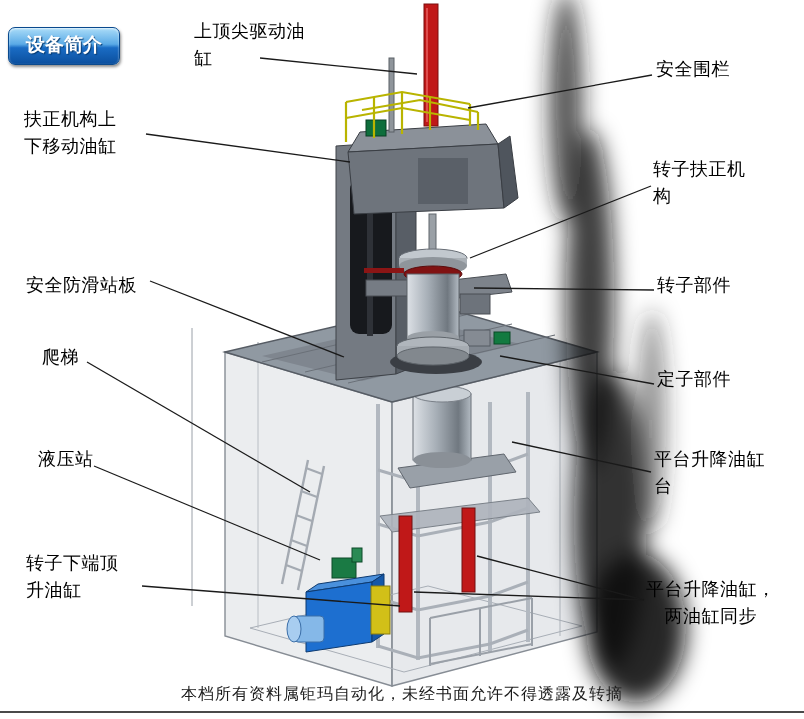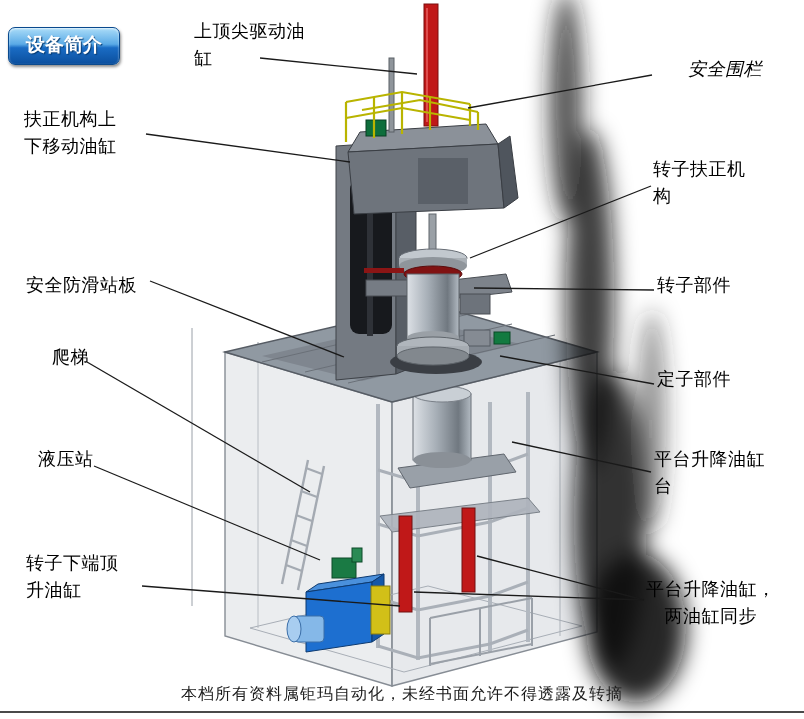--- a/index.html
+++ b/index.html
@@ -214,28 +214,28 @@
       <line x1="644" y1="600" x2="414" y2="592"></line>
     </g>
   </svg>
 
   <div class="badge">
     <span>设备简介</span>
   </div>
 
   <div class="label" style="left:194px; top:18px;">上顶尖驱动油
 缸</div>
-  <div class="label" style="left:688px; top:56px;font-style:italic;">安全围栏</div>
+  <div class="label" style="left:656px; top:56px;">安全围栏</div>
   <div class="label" style="left:653px; top:156px;">转子扶正机
 构</div>
   <div class="label" style="left:24px;  top:106px;">扶正机构上
 下移动油缸</div>
   <div class="label" style="left:26px;  top:272px;">安全防滑站板</div>
   <div class="label" style="left:657px; top:272px;">转子部件</div>
-  <div class="label" style="left:52px;  top:344px;">爬梯</div>
+  <div class="label" style="left:42px;  top:344px;">爬梯</div>
   <div class="label" style="left:657px; top:366px;">定子部件</div>
   <div class="label" style="left:38px;  top:446px;">液压站</div>
   <div class="label" style="left:654px; top:446px;">平台升降油缸
 台</div>
   <div class="label" style="left:26px;  top:550px;">转子下端顶
 升油缸</div>
   <div class="label" style="left:646px; top:576px;text-align:center;">平台升降油缸，
 两油缸同步</div>
 
   <div class="footer">本档所有资料属钜玛自动化，未经书面允许不得透露及转摘</div>

